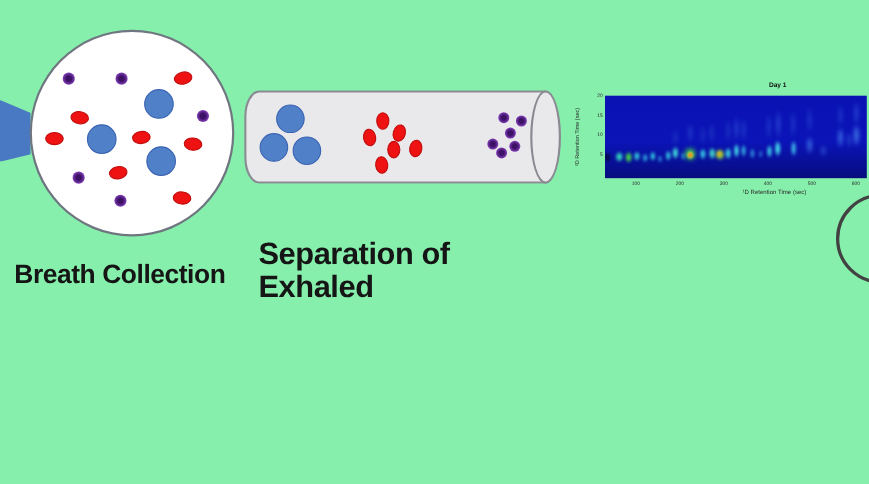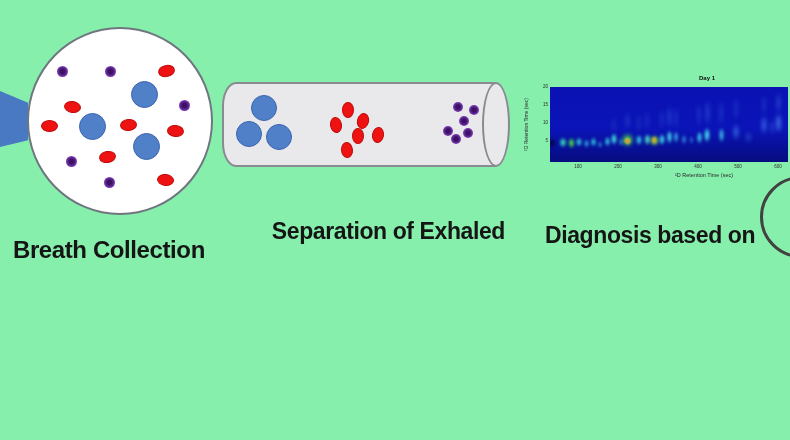--- a/index.html
+++ b/index.html
@@ -19,21 +19,21 @@
   .dot-purple{border-radius:50%;
           background:radial-gradient(circle,#3d1166 0%,#3d1166 30%,#7d3cb4 68%,#8a4ac4 100%);}
   
   .tube-body{position:absolute;left:222px;top:82px;width:274px;height:85px;background:#e9e9ec;
           border:2.5px solid #8a8a92;border-right:none;border-radius:14px 0 0 14px / 24px 0 0 24px;}
   .tube-cap{position:absolute;left:482px;top:82px;width:28px;height:85px;background:#e9e9ec;
           border:2.5px solid #8a8a92;border-radius:50%;}
   
   .caption{position:absolute;color:#151515;font-weight:700;letter-spacing:-0.4px;}
   .cap-breath{left:13px;top:236px;width:210px;font-size:24px;}
-  .cap-sep{left:235px;top:216px;width:270px;font-size:23px;line-height:30px;text-align:right;}
+  .cap-sep{left:235px;top:216px;width:270px;font-size:28px;line-height:30px;text-align:left;}
   .cap-diag{left:545px;top:220px;width:240px;font-size:23px;line-height:30px;text-align:left;}
   
   .heatmap-group{position:absolute;left:520px;top:60px;width:272px;height:132px;}
   .hm-title{position:absolute;left:165px;top:15px;width:44px;text-align:center;
           font-size:6px;font-weight:700;color:#111;}
   .hm-plot{position:absolute;left:30px;top:27px;width:238px;height:75px;overflow:hidden;
           background:linear-gradient(180deg,#0a12b4 0%,#0b14b8 55%,#060c7e 100%);}
   .blob{position:absolute;}
   .hm-ylabel{position:absolute;left:-33px;top:60px;width:80px;height:9px;text-align:center;
           font-size:5px;color:#2a2a2a;transform:rotate(-90deg);}
@@ -153,18 +153,17 @@
         <span class="xtick" style="left: 90px; top: 104px;">200</span>
         <span class="xtick" style="left: 130px; top: 104px;">300</span>
         <span class="xtick" style="left: 170px; top: 104px;">400</span>
         <span class="xtick" style="left: 210px; top: 104px;">500</span>
         <span class="xtick" style="left: 250px; top: 104px;">600</span>
       </div>
     <div class="hm-xlabel">¹D Retention Time (sec)</div>
   </div>
 
   <div class="caption cap-diag">
-    <div>Diagnosis based on</div>
   </div>
 
   <div class="edge-arc"></div>
 
 </div>
 
 </body></html>

